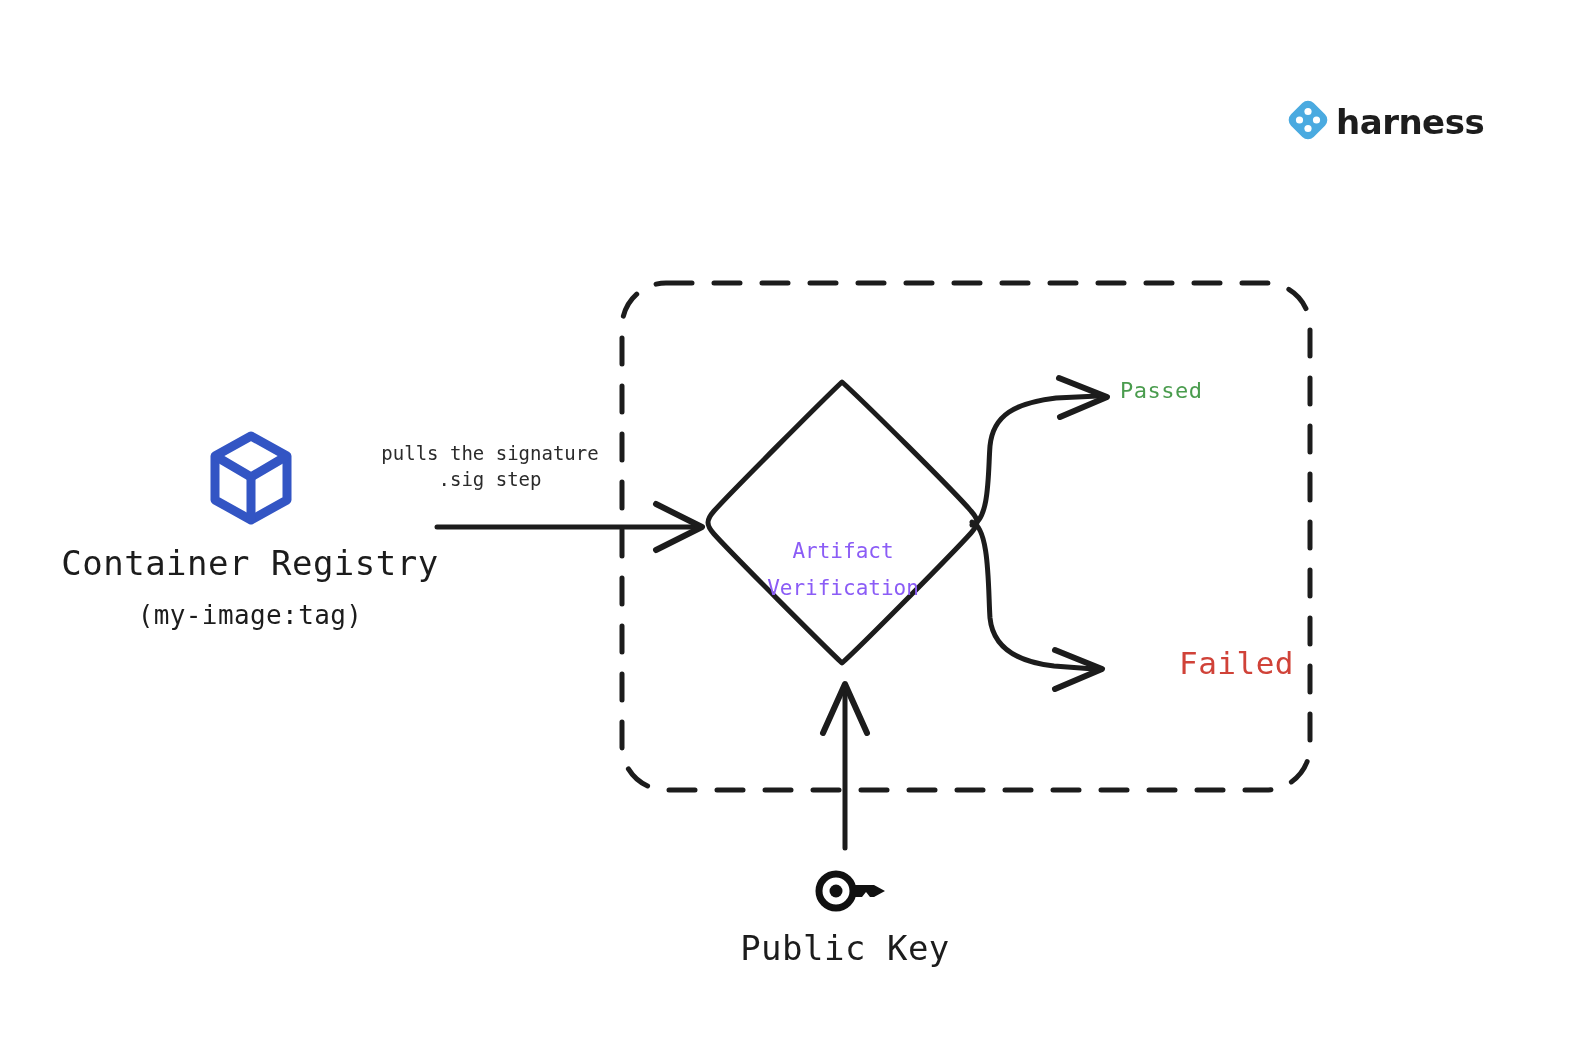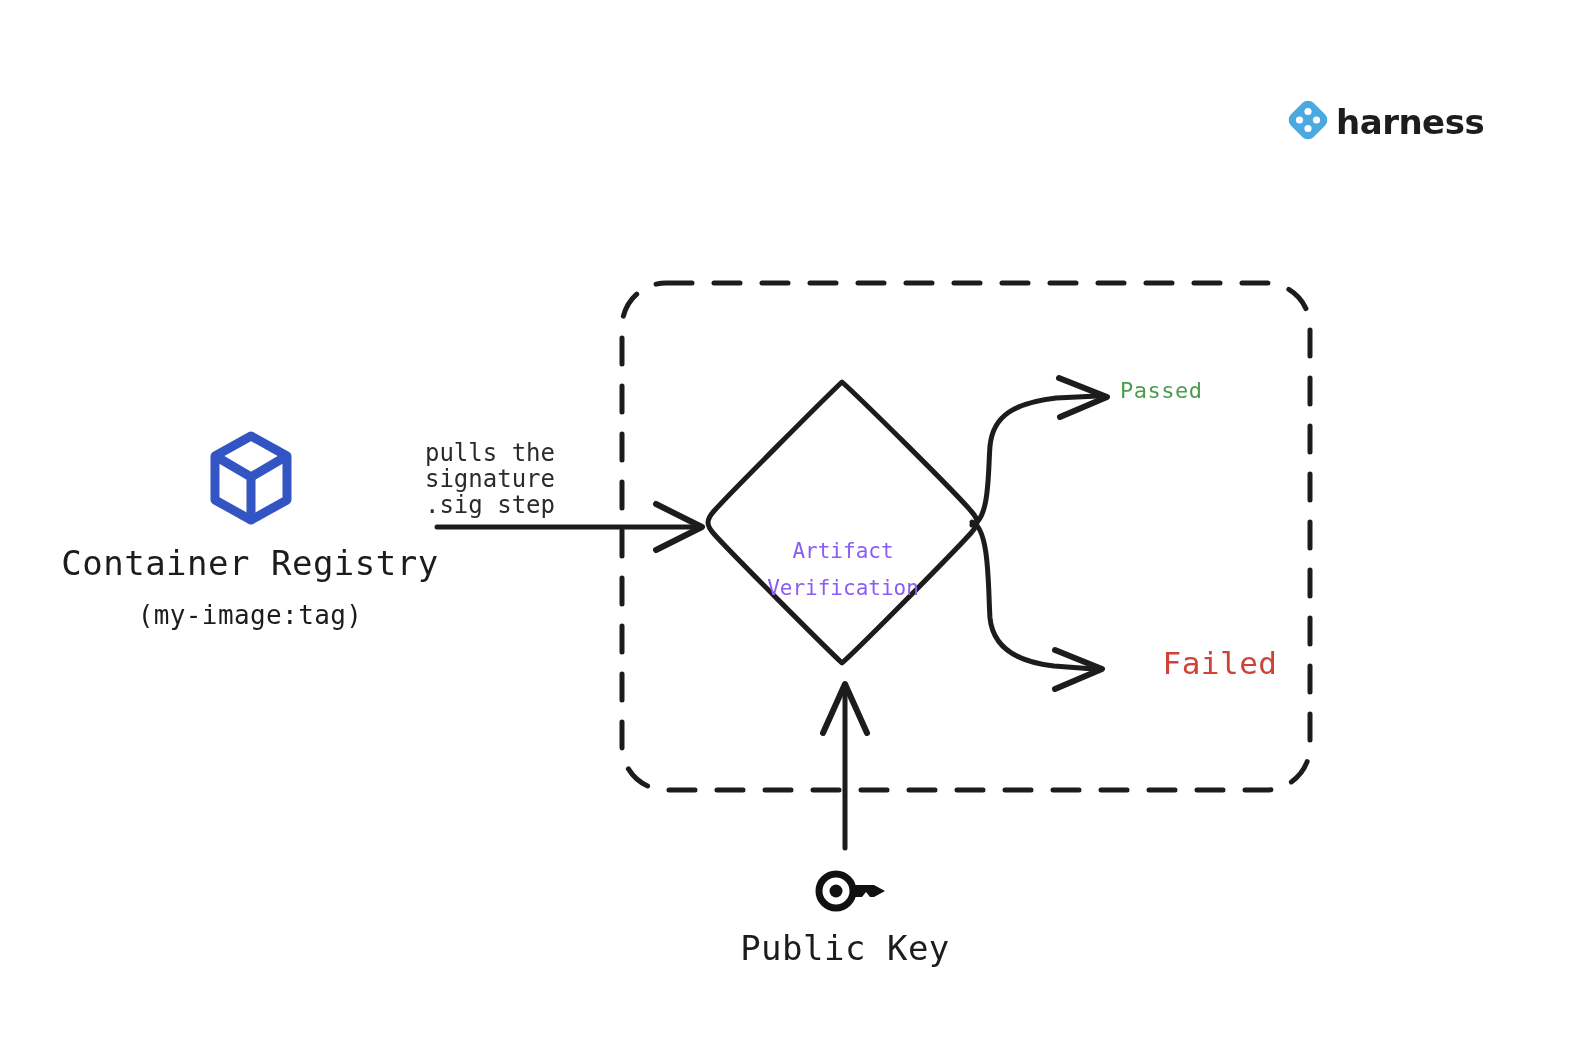--- a/index.html
+++ b/index.html
@@ -84,21 +84,21 @@
     letter-spacing: 0.4px;
     color: #1c1c1c;
   }
 
   
   #pull-label {
     left: 370px;
     top: 440px;
     width: 240px;
     text-align: center;
-    font-size: 24px;
+    font-size: 19px;
     line-height: 26px;
     color: #2b2b2b;
   }
   #pull-label .l2 { display: block; }
 
   
   #diamond-label {
     left: 712px;
     top: 489px;
     width: 262px;
@@ -114,24 +114,24 @@
   #passed-label {
     left: 1120px;
     top: 378px;
     width: 200px;
     text-align: left;
     font-size: 22px;
     letter-spacing: 0.5px;
     color: #4a9c4e;
   }
   #failed-label {
-    left: 1120px;
+    left: 1179px;
     top: 645px;
     width: 200px;
-    text-align: center;
+    text-align: left;
     font-size: 31px;
     letter-spacing: 0.5px;
     color: #d04238;
   }
 
   
   #key-icon { left: 812px; top: 868px; }
   #public-key-label {
     left: 645px;
     top: 928px;

